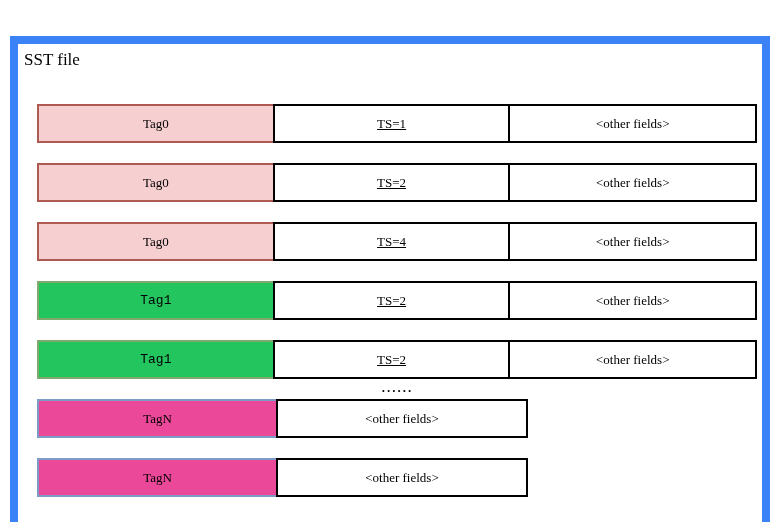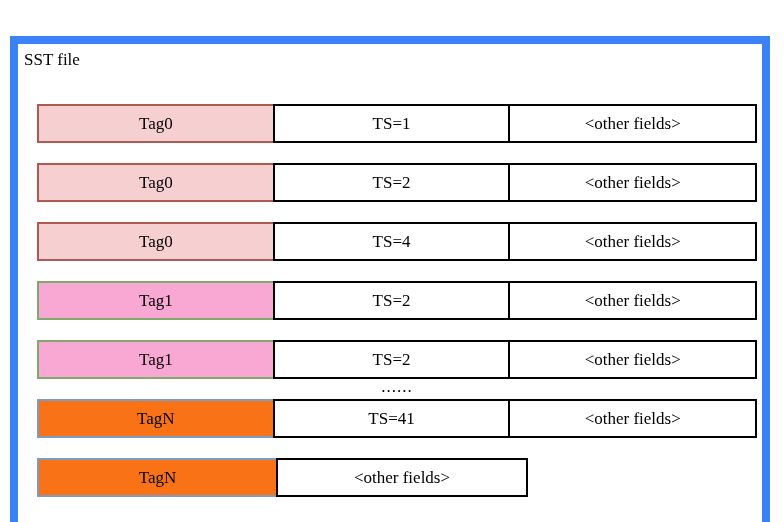--- a/index.html
+++ b/index.html
@@ -60,56 +60,58 @@
     height: 39px;
     display: flex;
     align-items: stretch;
   }
 
   .cell {
     box-sizing: border-box;
     display: flex;
     align-items: center;
     justify-content: center;
-    font-size: 17px;
+    font-size: 13px;
     color: #000000;
     white-space: nowrap;
   }
 
   .cell-tag {
     width: 241px;
     border: 2px solid #000000;
   }
 
   .cell-ts {
     width: 241px;
     border: 2px solid #000000;
     border-left-width: 2px;
     margin-left: -2px;
     background: #ffffff;
+    text-decoration: underline;
   }
 
   .cell-other {
     width: 252px;
     border: 2px solid #000000;
     margin-left: -2px;
     background: #ffffff;
   }
 
   
   .tag-red {
     background: #f6cfd1;
     border-color: #ae5a53;
   }
   .tag-green {
-    background: #f9a8d4;
+    background: #22c55e;
     border-color: #82a96d;
+    font-family: Liberation Mono, monospace;
   }
   .tag-blue {
-    background: #f97316;
+    background: #ec4899;
     border-color: #7d9cc5;
   }
 
   .ellipsis-row {
     position: absolute;
     left: 19px;
     width: 720px;
     height: 20px;
     display: flex;
     align-items: center;
@@ -148,21 +150,20 @@
           <div class="cell cell-other">&lt;other fields&gt;</div>
         </div>
         <div class="record-row" style="top: 296px;">
           <div class="cell cell-tag tag-green">Tag1</div>
           <div class="cell cell-ts">TS=2</div>
           <div class="cell cell-other">&lt;other fields&gt;</div>
         </div>
         <div class="ellipsis-row" style="top: 333px;">......</div>
         <div class="record-row" style="top: 355px;">
           <div class="cell cell-tag tag-blue">TagN</div>
-          <div class="cell cell-ts">TS=41</div>
           <div class="cell cell-other">&lt;other fields&gt;</div>
         </div>
         <div class="record-row" style="top: 414px;">
           <div class="cell cell-tag tag-blue">TagN</div>
           <div class="cell cell-other">&lt;other fields&gt;</div>
         </div>
       </div>
   </div>
 </div>
 

